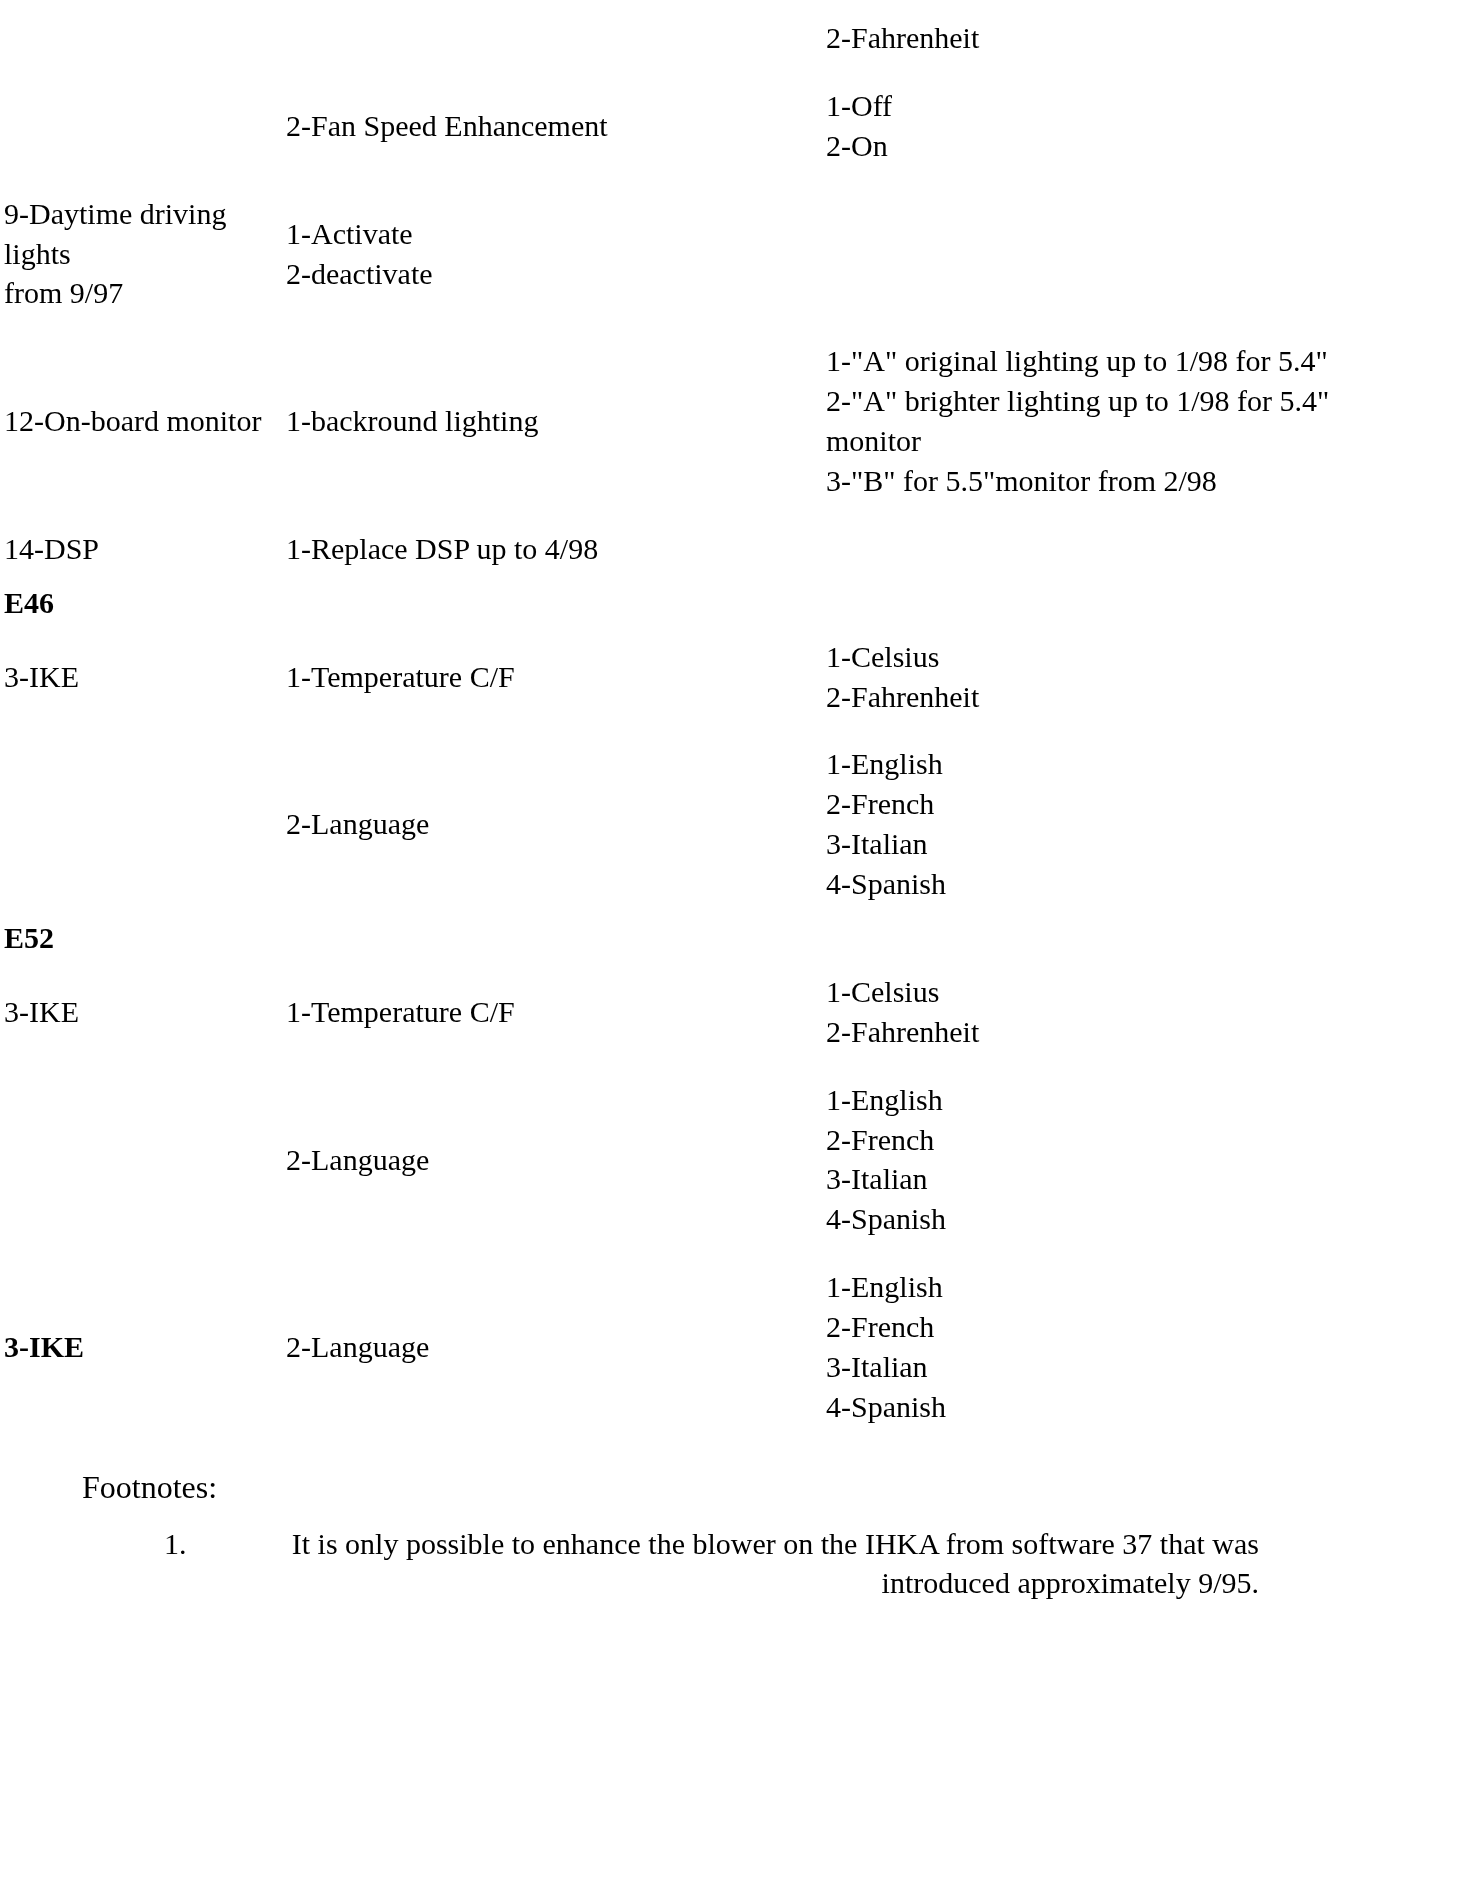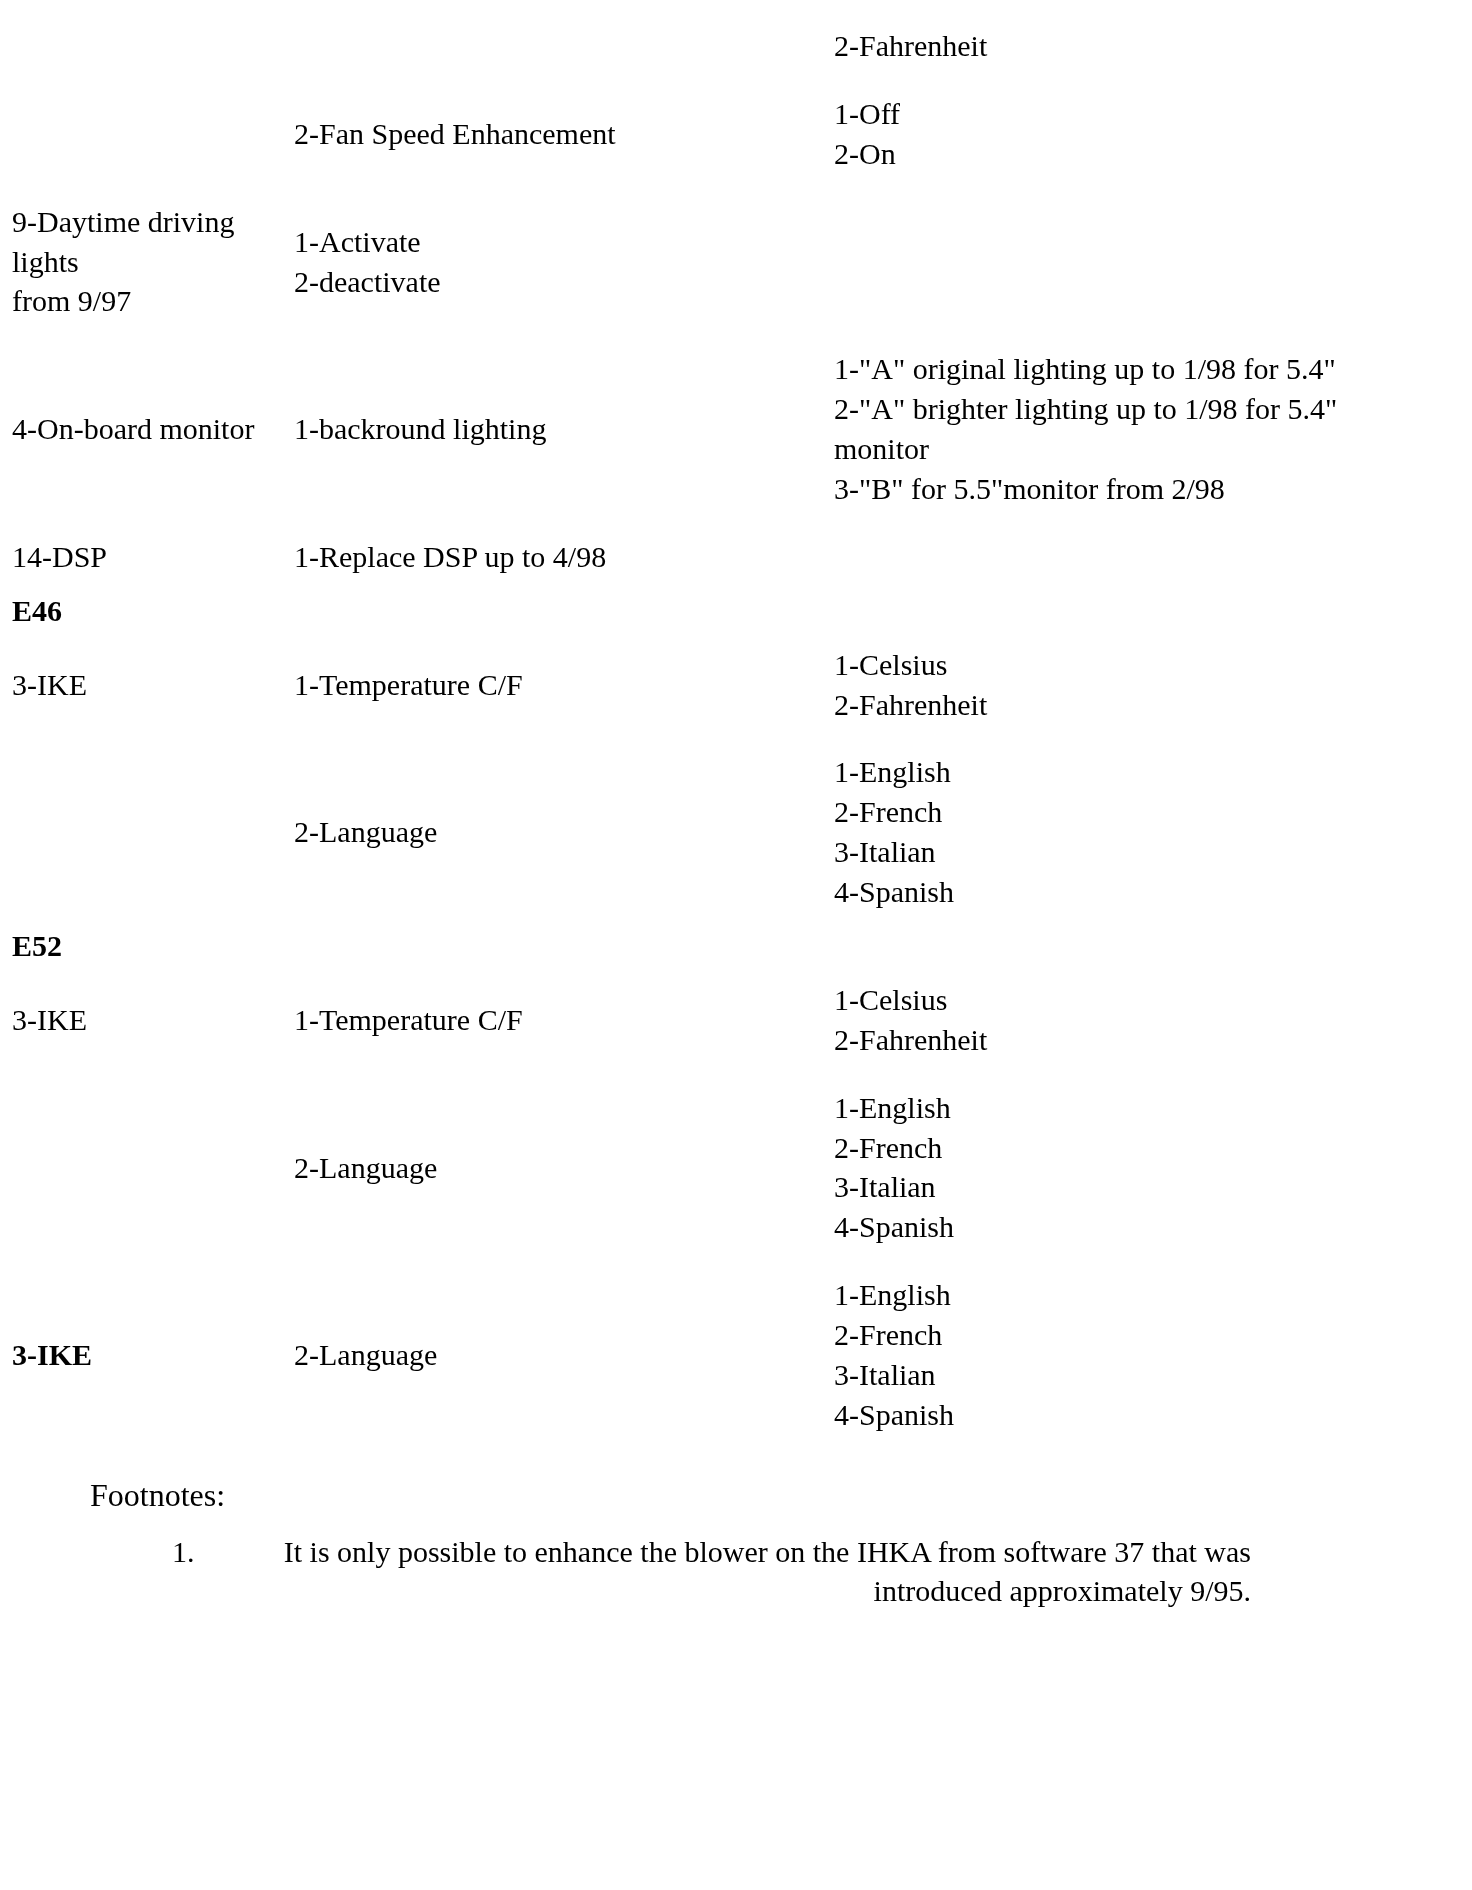--- a/index.html
+++ b/index.html
@@ -10,21 +10,21 @@
   body {
     width: 1472px;
     min-height: 1890px;
     font-family: "Liberation Serif", "DejaVu Serif", serif;
     color: #000000;
   }
   .page {
     position: relative;
     width: 1263px;
     min-height: 1890px;
-    padding: 12px;
+    padding: 4px;
     box-sizing: border-box;
   }
   table.spec {
     border-collapse: collapse;
     margin: 0;
     width: 1400px;
     table-layout: fixed;
   }
   table.spec col.c1 { width: 282px; }
   table.spec col.c2 { width: 540px; }
@@ -94,21 +94,21 @@
 2-On</td>
       </tr>
       <tr class="rowpad">
         <td class="col1 cell-lines">9-Daytime driving lights
 from 9/97</td>
         <td class="col2 cell-lines">1-Activate
 2-deactivate</td>
         <td class="col3 cell-lines"></td>
       </tr>
       <tr class="rowpad">
-        <td class="col1 cell-lines">4-On-board monitor</td>
+        <td class="col1 cell-lines">12-On-board monitor</td>
         <td class="col2 cell-lines">1-backround lighting</td>
         <td class="col3 cell-lines">1-"A" original lighting up to 1/98 for 5.4"
 2-"A" brighter lighting up to 1/98 for 5.4" monitor
 3-"B" for 5.5"monitor from 2/98</td>
       </tr>
       <tr class="rowpad">
         <td class="col1 cell-lines">14-DSP</td>
         <td class="col2 cell-lines">1-Replace DSP up to 4/98</td>
         <td class="col3 cell-lines"></td>
       </tr>

